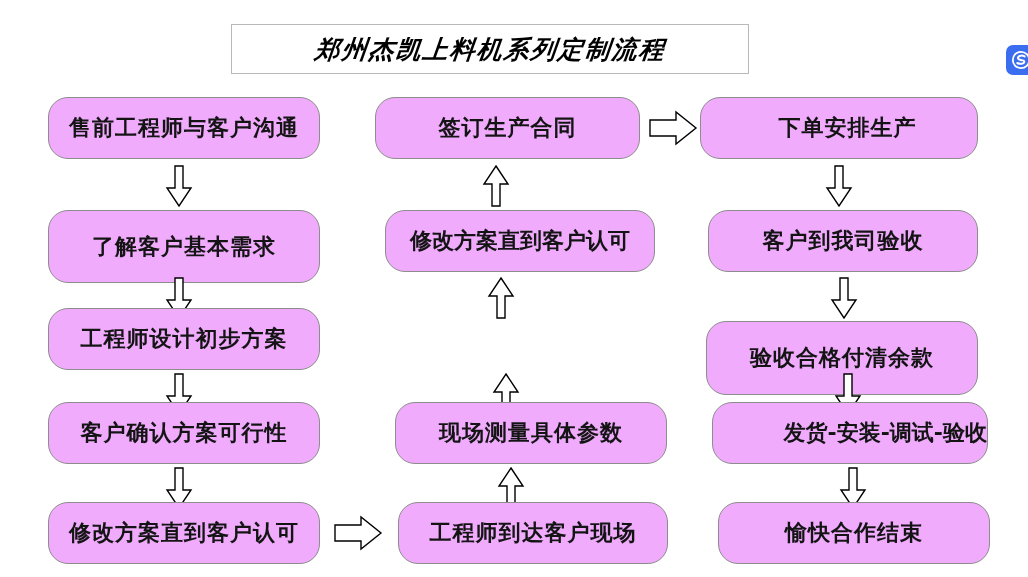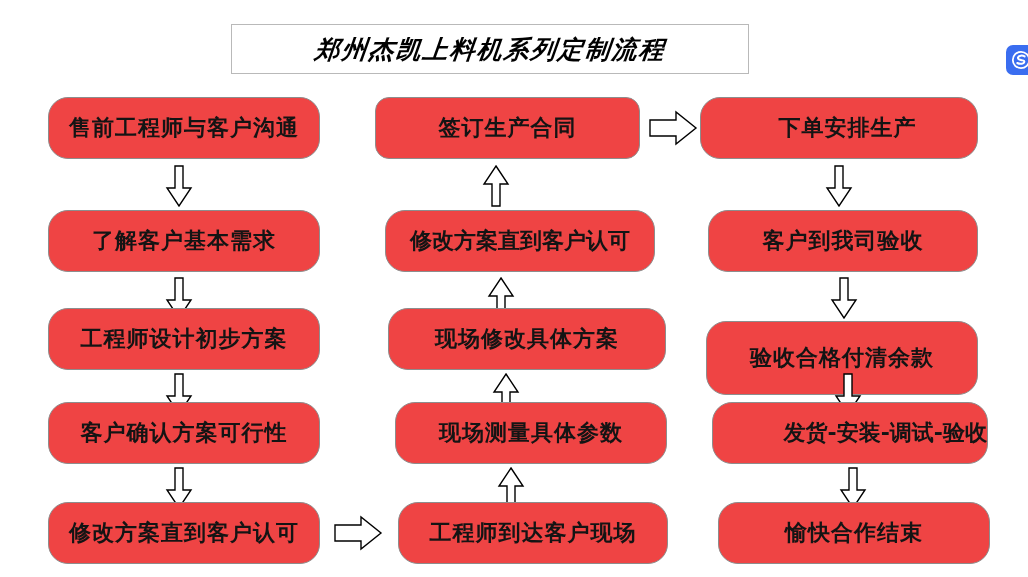--- a/index.html
+++ b/index.html
@@ -46,21 +46,21 @@
     white-space: nowrap;
     transform: skewX(-6deg);
   }
 
   
   .node {
     position: absolute;
     box-sizing: border-box;
     border: 1px solid #8d8d8d;
     border-radius: 20px;
-    background: #ef4444;
+    background: #f0abfc;
     display: flex;
     align-items: center;
     justify-content: center;
   }
   .node-label {
     font-family: "DejaVu Serif", "Liberation Serif", serif;
     font-size: 22px;
     font-weight: bold;
     color: #141414;
     white-space: nowrap;
@@ -120,21 +120,21 @@
   <div class="node" style="left:48px; top:97px; width:272px; height:62px;">
     <span class="node-label">售前工程师与客户沟通</span>
   </div>
 
   <div class="arrow" style="left:164px; top:166px;">
     <svg width="30" height="42" viewBox="0 0 30 42">
       <polygon points="11,0 19,0 19,22 27,22 15,40 3,22 11,22"></polygon>
     </svg>
   </div>
 
-  <div class="node" style="left:48px; top:210px; width:272px; height:62px;">
+  <div class="node" style="left:48px; top:210px; width:272px; height:73px;">
     <span class="node-label">了解客户基本需求</span>
   </div>
 
   <div class="arrow" style="left:164px; top:278px;">
     <svg width="30" height="42" viewBox="0 0 30 42">
       <polygon points="11,0 19,0 19,22 27,22 15,40 3,22 11,22"></polygon>
     </svg>
   </div>
 
   <div class="node" style="left:48px; top:308px; width:272px; height:62px;">
@@ -160,43 +160,40 @@
   <div class="node" style="left:48px; top:502px; width:272px; height:62px;">
     <span class="node-label">修改方案直到客户认可</span>
   </div>
 
   <div class="arrow" style="left:335px; top:514px;">
     <svg width="50" height="38" viewBox="0 0 50 38">
       <polygon points="0,11 26,11 26,3 46,19 26,35 26,27 0,27"></polygon>
     </svg>
   </div>
 
-  <div class="node" style="left:375px; top:97px; width:265px; height:62px;border-radius:14px;">
+  <div class="node" style="left:375px; top:97px; width:265px; height:62px;">
     <span class="node-label">签订生产合同</span>
   </div>
 
   <div class="arrow" style="left:481px; top:166px;">
     <svg width="30" height="42" viewBox="0 0 30 42">
       <polygon points="15,0 27,18 19,18 19,40 11,40 11,18 3,18"></polygon>
     </svg>
   </div>
 
   <div class="node" style="left:385px; top:210px; width:270px; height:62px;">
     <span class="node-label narrow">修改方案直到客户认可</span>
   </div>
 
   <div class="arrow" style="left:486px; top:278px;">
     <svg width="30" height="42" viewBox="0 0 30 42">
       <polygon points="15,0 27,18 19,18 19,40 11,40 11,18 3,18"></polygon>
     </svg>
   </div>
 
-  <div class="node" style="left:388px; top:308px; width:278px; height:62px;">
-    <span class="node-label">现场修改具体方案</span>
-  </div>
 
   <div class="arrow" style="left:491px; top:374px;">
     <svg width="30" height="42" viewBox="0 0 30 42">
       <polygon points="15,0 27,18 19,18 19,40 11,40 11,18 3,18"></polygon>
     </svg>
   </div>
 
   <div class="node" style="left:395px; top:402px; width:272px; height:62px;">
     <span class="node-label">现场测量具体参数</span>
   </div>

